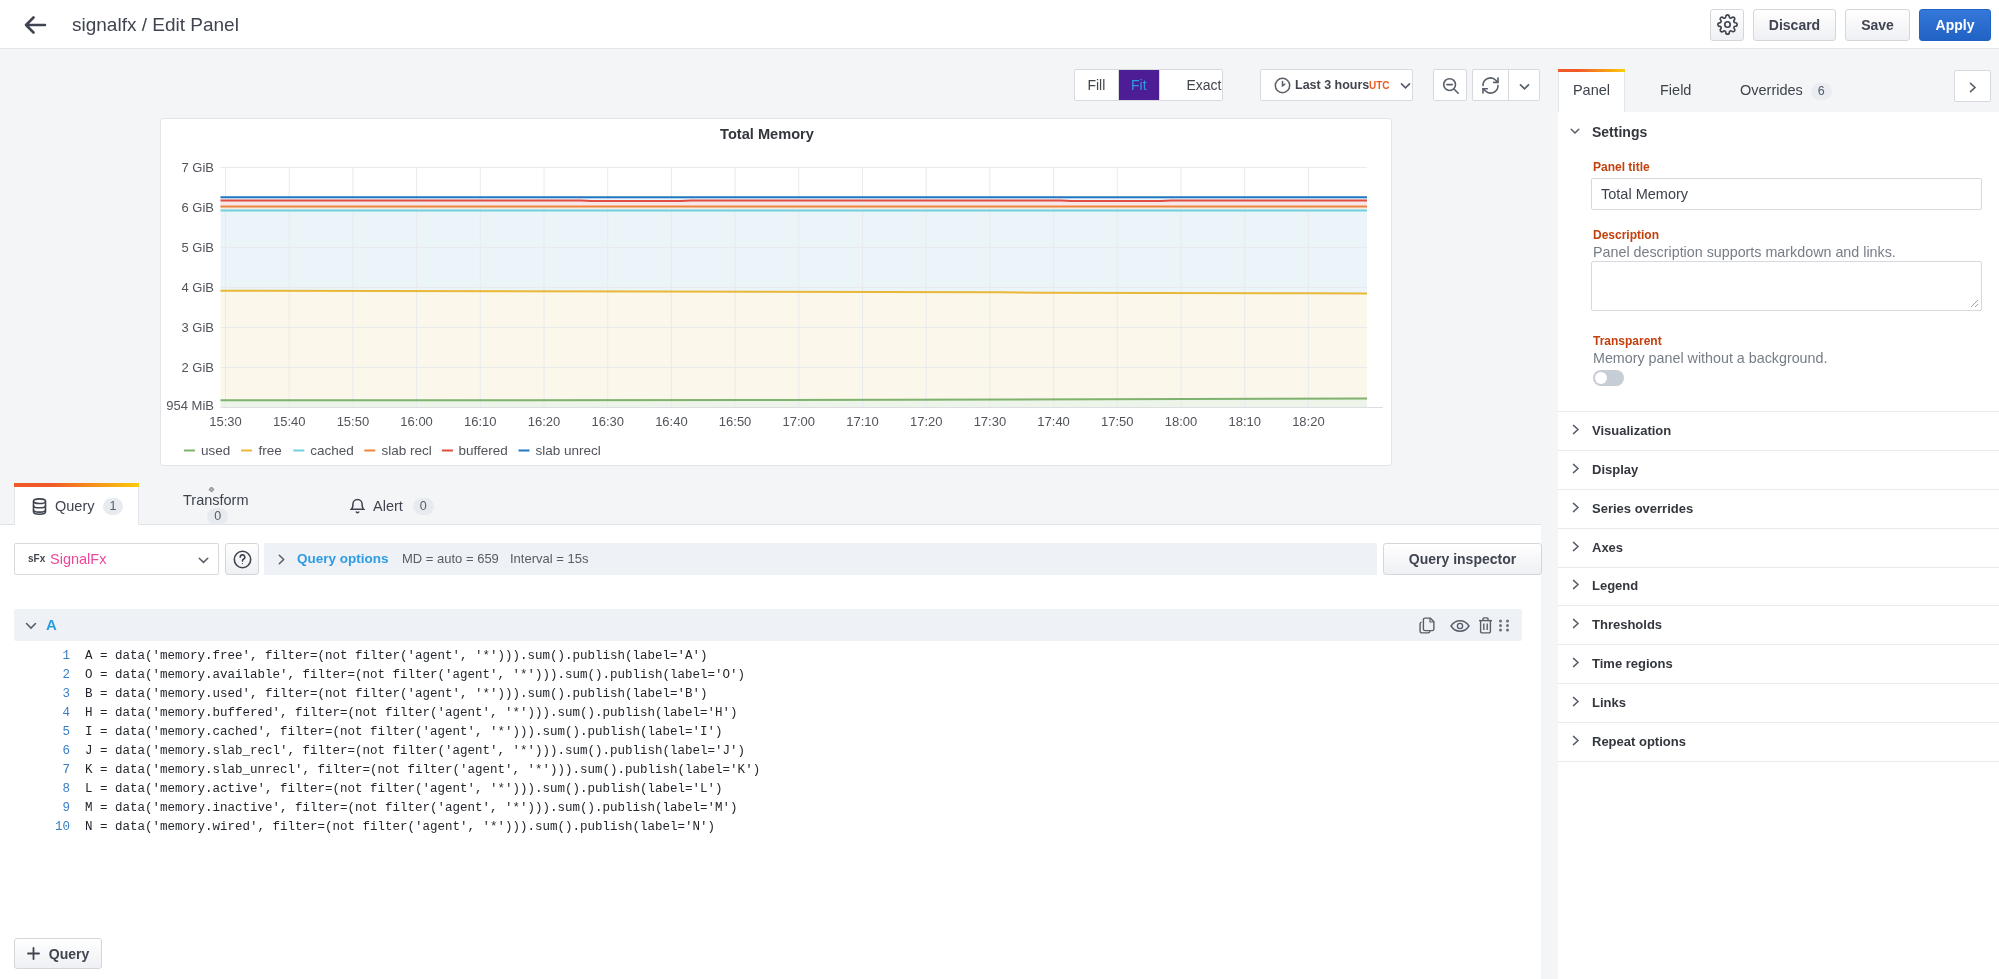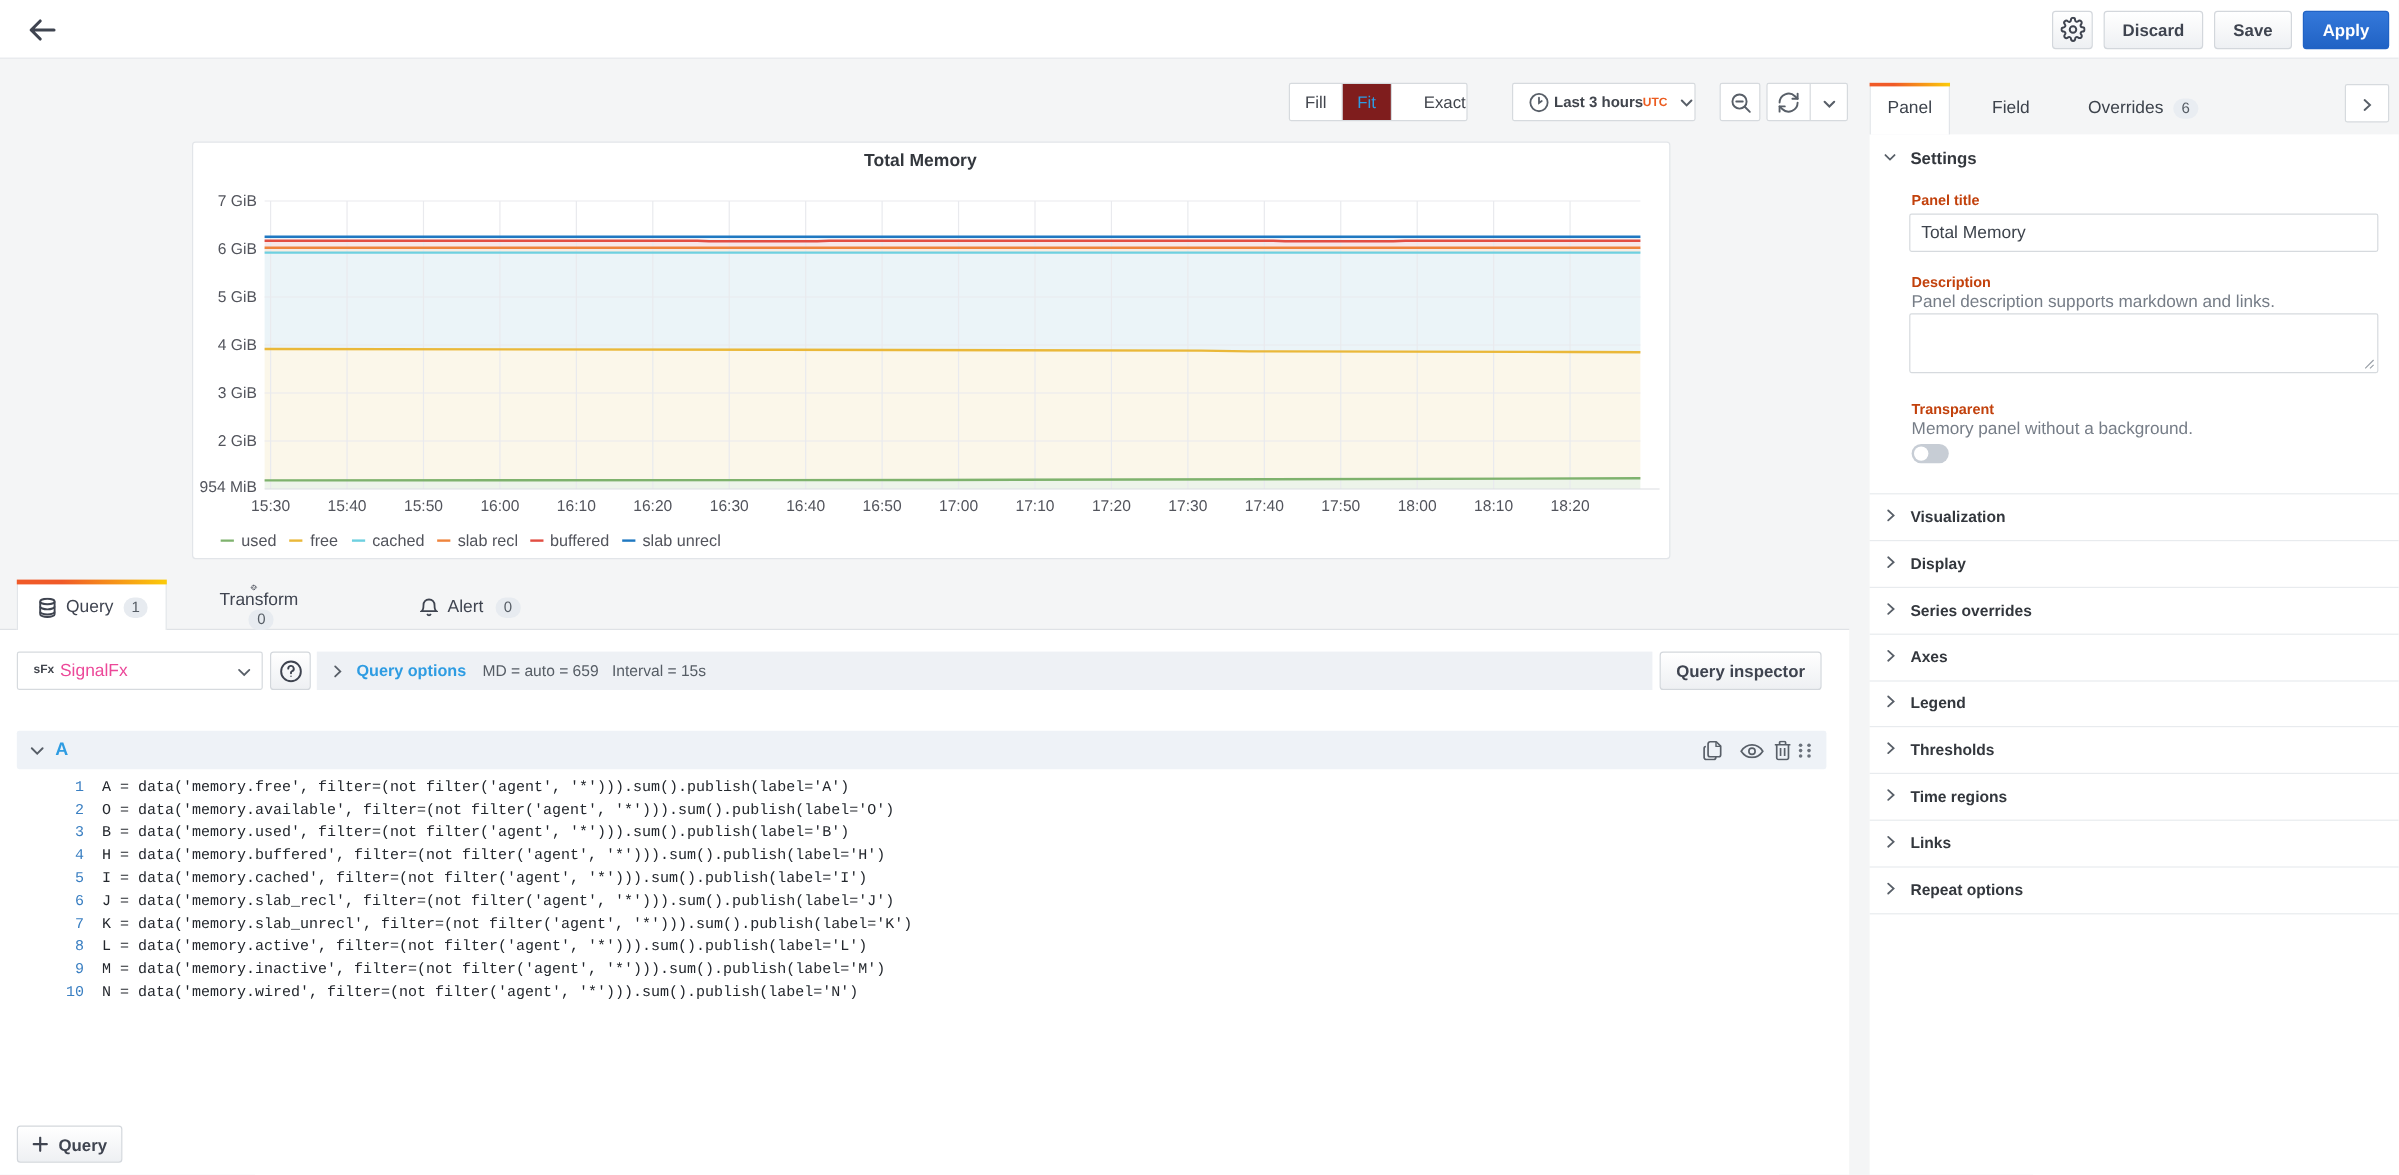--- a/index.html
+++ b/index.html
@@ -33,34 +33,35 @@
 .mono { font-family:"Liberation Mono", monospace; }
 svg { display:block; }
 </style>
 </head>
 <body>
 
 <div class="navbar">
   <svg class="abs" style="left:22px;top:12px" width="26" height="26" viewBox="0 0 26 26" fill="none" stroke="#3f4450" stroke-width="2.6" stroke-linecap="round" stroke-linejoin="round">
       <path d="M23 13 H4 M11.5 5.5 L4 13 L11.5 20.5"></path>
     </svg>
+  <div class="nav-title">signalfx / Edit Panel</div>
   <div class="btn" style="left:1710px;top:8.5px;width:34px;">
     <svg width="21" height="21" viewBox="0 0 24 24" fill="none" stroke="#3f4450" stroke-width="1.9">
         <circle cx="12" cy="12" r="3.1"></circle>
         <path d="M19.4 15a1.65 1.65 0 0 0 .33 1.82l.06.06a2 2 0 1 1-2.83 2.83l-.06-.06a1.65 1.65 0 0 0-1.82-.33 1.65 1.65 0 0 0-1 1.51V21a2 2 0 1 1-4 0v-.09A1.65 1.65 0 0 0 9 19.4a1.65 1.65 0 0 0-1.82.33l-.06.06a2 2 0 1 1-2.83-2.83l.06-.06a1.65 1.65 0 0 0 .33-1.82 1.65 1.65 0 0 0-1.51-1H3a2 2 0 1 1 0-4h.09A1.65 1.65 0 0 0 4.6 9a1.65 1.65 0 0 0-.33-1.82l-.06-.06a2 2 0 1 1 2.83-2.83l.06.06a1.65 1.65 0 0 0 1.82.33H9a1.65 1.65 0 0 0 1-1.51V3a2 2 0 1 1 4 0v.09a1.65 1.65 0 0 0 1 1.51 1.65 1.65 0 0 0 1.82-.33l.06-.06a2 2 0 1 1 2.83 2.83l-.06.06a1.65 1.65 0 0 0-.33 1.82V9a1.65 1.65 0 0 0 1.51 1H21a2 2 0 1 1 0 4h-.09a1.65 1.65 0 0 0-1.51 1z"></path>
       </svg>
   </div>
   <div class="btn" style="left:1753px;top:8.5px;width:83px;">Discard</div>
   <div class="btn" style="left:1845px;top:8.5px;width:65px;">Save</div>
   <div class="btn btn-primary" style="left:1919px;top:8.5px;width:72px;">Apply</div>
 </div>
 
 <div class="seg" style="left:1074px;top:69px;width:149px;">
   <div style="width:52px;">Fill</div>
-  <div style="width:49px;background:#7f1d1d;color:#2e9ce2;">Fit</div>
+  <div style="width:49px;background:#4c1d95;color:#2e9ce2;">Fit</div>
   <div style="width:69px;">Exact</div>
 </div>
 <div class="wbox" style="left:1260px;top:69px;width:153px;height:32px;">
   <svg class="abs" style="left:13px;top:7px" width="17" height="17" viewBox="0 0 17 17" fill="none" stroke="#585f68" stroke-width="1.5">
       <circle cx="8.5" cy="8.5" r="7.2"></circle>
       <path d="M8.5 4.4 V8.8 L10.8 7.2" stroke-linecap="round"></path>
     </svg>
   <span class="abs" style="left:34px;top:0;line-height:31px;font-size:12.5px;font-weight:600;color:#41454d;">Last 3 hours</span>
   <span class="abs" style="left:108px;top:0;line-height:32px;font-size:10px;font-weight:700;color:#eb5c20;">UTC</span>
   <svg class="abs" style="left:139px;top:12px" width="11" height="8" viewBox="0 0 11 8" fill="none" stroke="#585f68" stroke-width="1.7" stroke-linecap="round">
@@ -235,21 +236,21 @@
     </svg>
 </div>
 <div class="abs" style="left:264px;top:543px;width:1113px;height:32px;background:#eef1f5;">
   <svg class="abs" style="left:14px;top:11px" width="7" height="11" viewBox="0 0 7 11" fill="none" stroke="#585f68" stroke-width="1.5" stroke-linecap="round">
       <path d="M1.3 1.3 L5.6 5.5 L1.3 9.7"></path>
     </svg>
   <span class="abs" style="left:33px;top:0;line-height:32px;font-size:13.5px;font-weight:600;color:#2e9ce2;">Query options</span>
   <span class="abs" style="left:138px;top:0;line-height:32px;font-size:13px;color:#565d65;">MD = auto = 659</span>
   <span class="abs" style="left:246px;top:0;line-height:32px;font-size:13px;color:#565d65;">Interval = 15s</span>
 </div>
-<div class="btn" style="left:1383px;top:543px;width:135px;">Query inspector</div>
+<div class="btn" style="left:1383px;top:543px;width:159px;">Query inspector</div>
 
 <div class="abs" style="left:14px;top:609px;width:1508px;height:32px;background:#eef2f7;border-radius:2px;">
   <svg class="abs" style="left:11px;top:13px" width="12" height="8" viewBox="0 0 12 8" fill="none" stroke="#585f68" stroke-width="1.6" stroke-linecap="round">
       <path d="M1.5 1.5 L6 6 L10.5 1.5"></path>
     </svg>
   <span class="abs" style="left:32px;top:0;line-height:32px;font-size:15px;font-weight:700;color:#2e9ce2;">A</span>
   <svg class="abs" style="left:1405px;top:8px" width="16" height="17" viewBox="0 0 16 17" fill="none" stroke="#585f68" stroke-width="1.4" stroke-linejoin="round">
       <path d="M4.4 2.8 A1.7 1.7 0 0 1 6.1 1.1 H11.2 L14.9 4.8 V11.9 A1.7 1.7 0 0 1 13.2 13.6 H6.1 A1.7 1.7 0 0 1 4.4 11.9 Z"></path>
       <path d="M11 1.3 V5 H14.7" stroke-width="1.2"></path>
       <path d="M2.6 5.1 A1.6 1.6 0 0 0 1.1 6.7 V14.2 A1.7 1.7 0 0 0 2.8 15.9 H9.2 A1.65 1.65 0 0 0 10.85 14.25 V13.8"></path>

